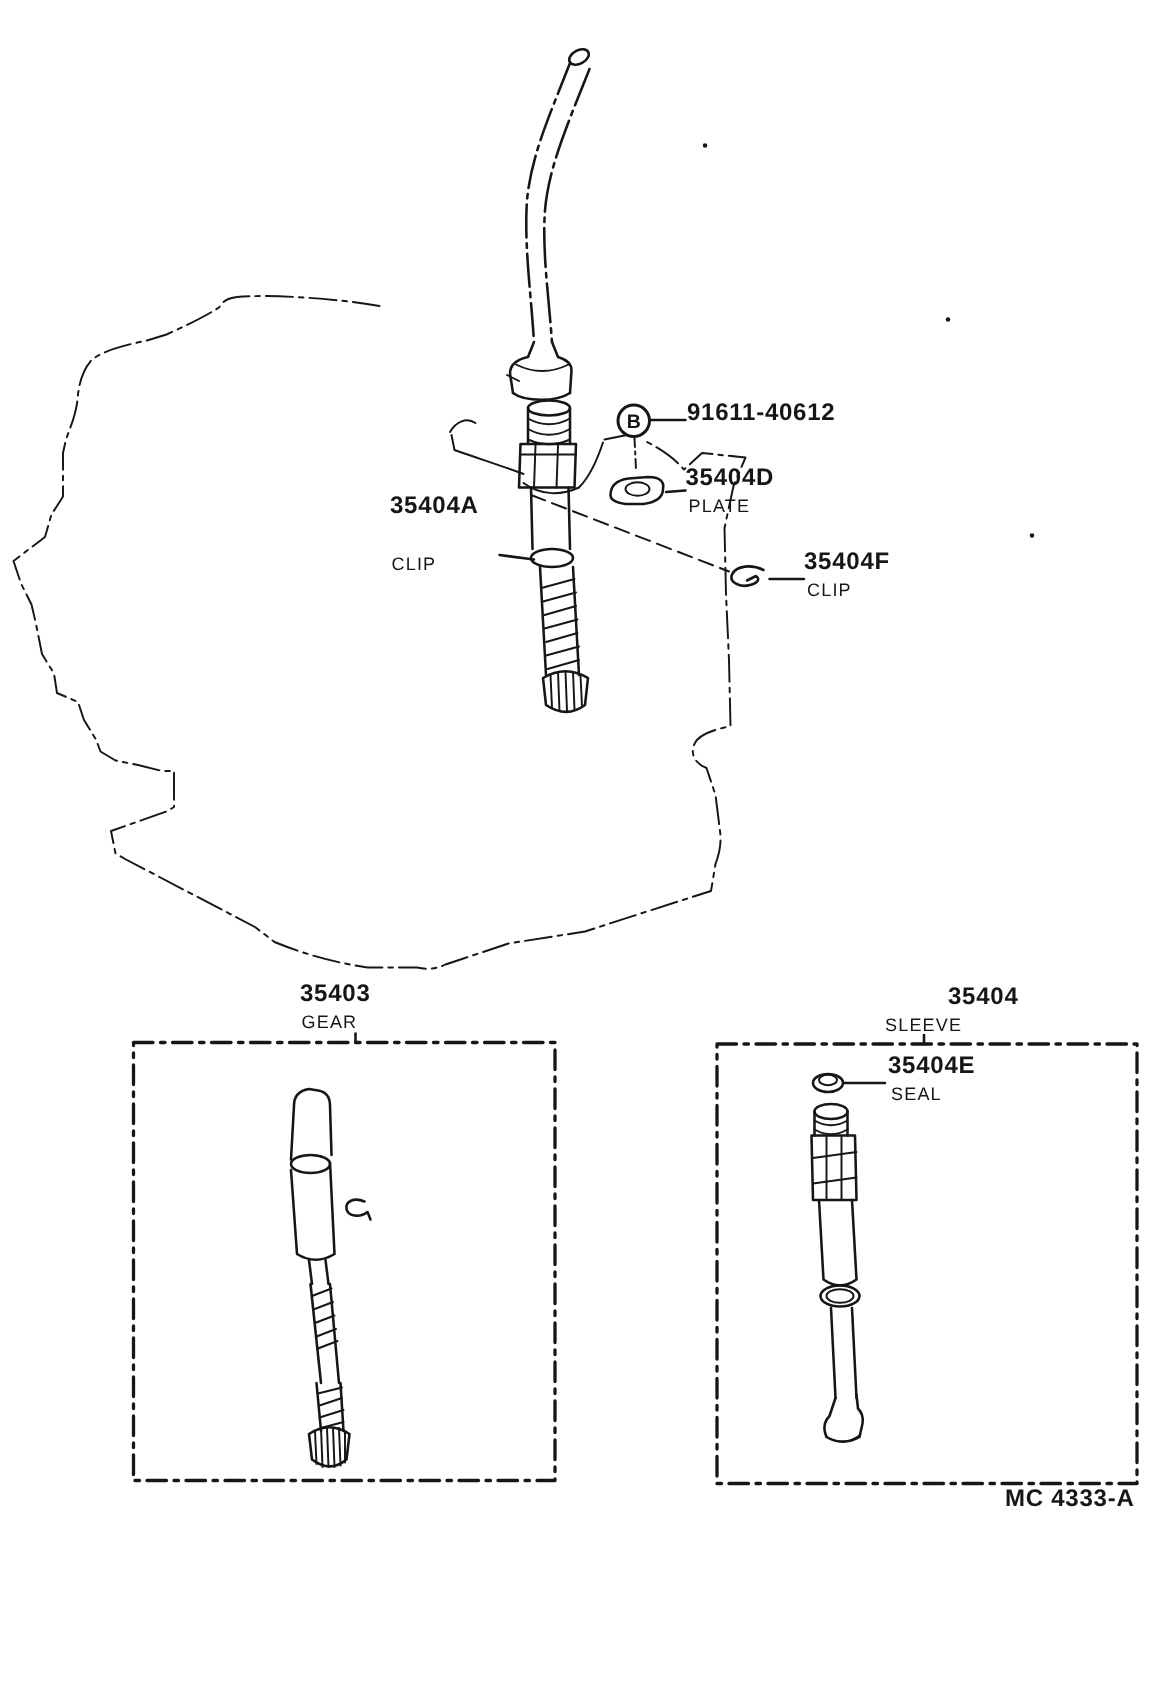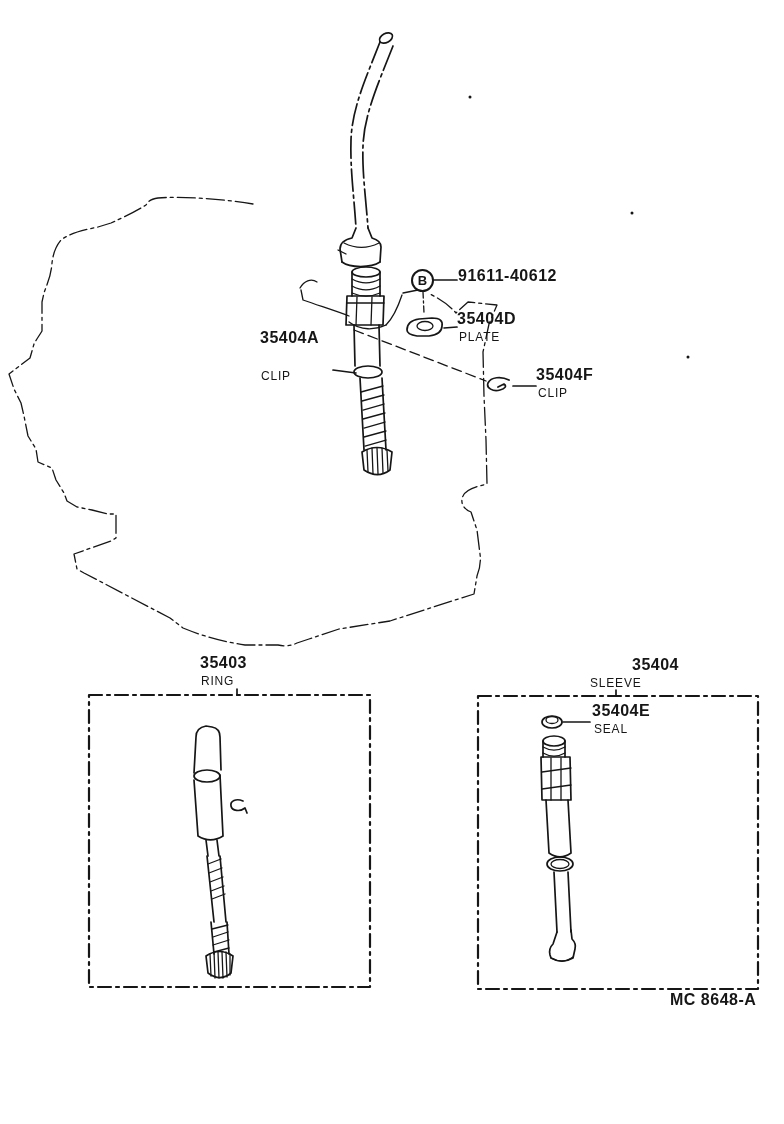--- a/index.html
+++ b/index.html
@@ -182,22 +182,22 @@
   <div class="lbl pn" style="left:457px; top:311px;">35404D</div>
   <div class="lbl cap" style="left:459px; top:331px;">PLATE</div>
 
   <div class="lbl pn" style="left:260px; top:330px;">35404A</div>
   <div class="lbl cap" style="left:261px; top:370px;">CLIP</div>
 
   <div class="lbl pn" style="left:536px; top:367px;">35404F</div>
   <div class="lbl cap" style="left:538px; top:387px;">CLIP</div>
 
   <div class="lbl pn" style="left:200px; top:655px;text-align:center;">35403</div>
-  <div class="lbl cap" style="left:201px; top:675px;">RING</div>
+  <div class="lbl cap" style="left:201px; top:675px;">GEAR</div>
 
   <div class="lbl pn" style="left:590px; top:657px;margin-left:42px;">35404</div>
   <div class="lbl cap" style="left:590px; top:677px;">SLEEVE</div>
 
   <div class="lbl pn" style="left:592px; top:703px;">35404E</div>
   <div class="lbl cap" style="left:594px; top:723px;">SEAL</div>
 
-  <div class="lbl fig" style="left:670px; top:992px;">MC 8648-A</div>
+  <div class="lbl fig" style="left:670px; top:992px;">MC 4333-A</div>
 </div>
 
 </body></html>

